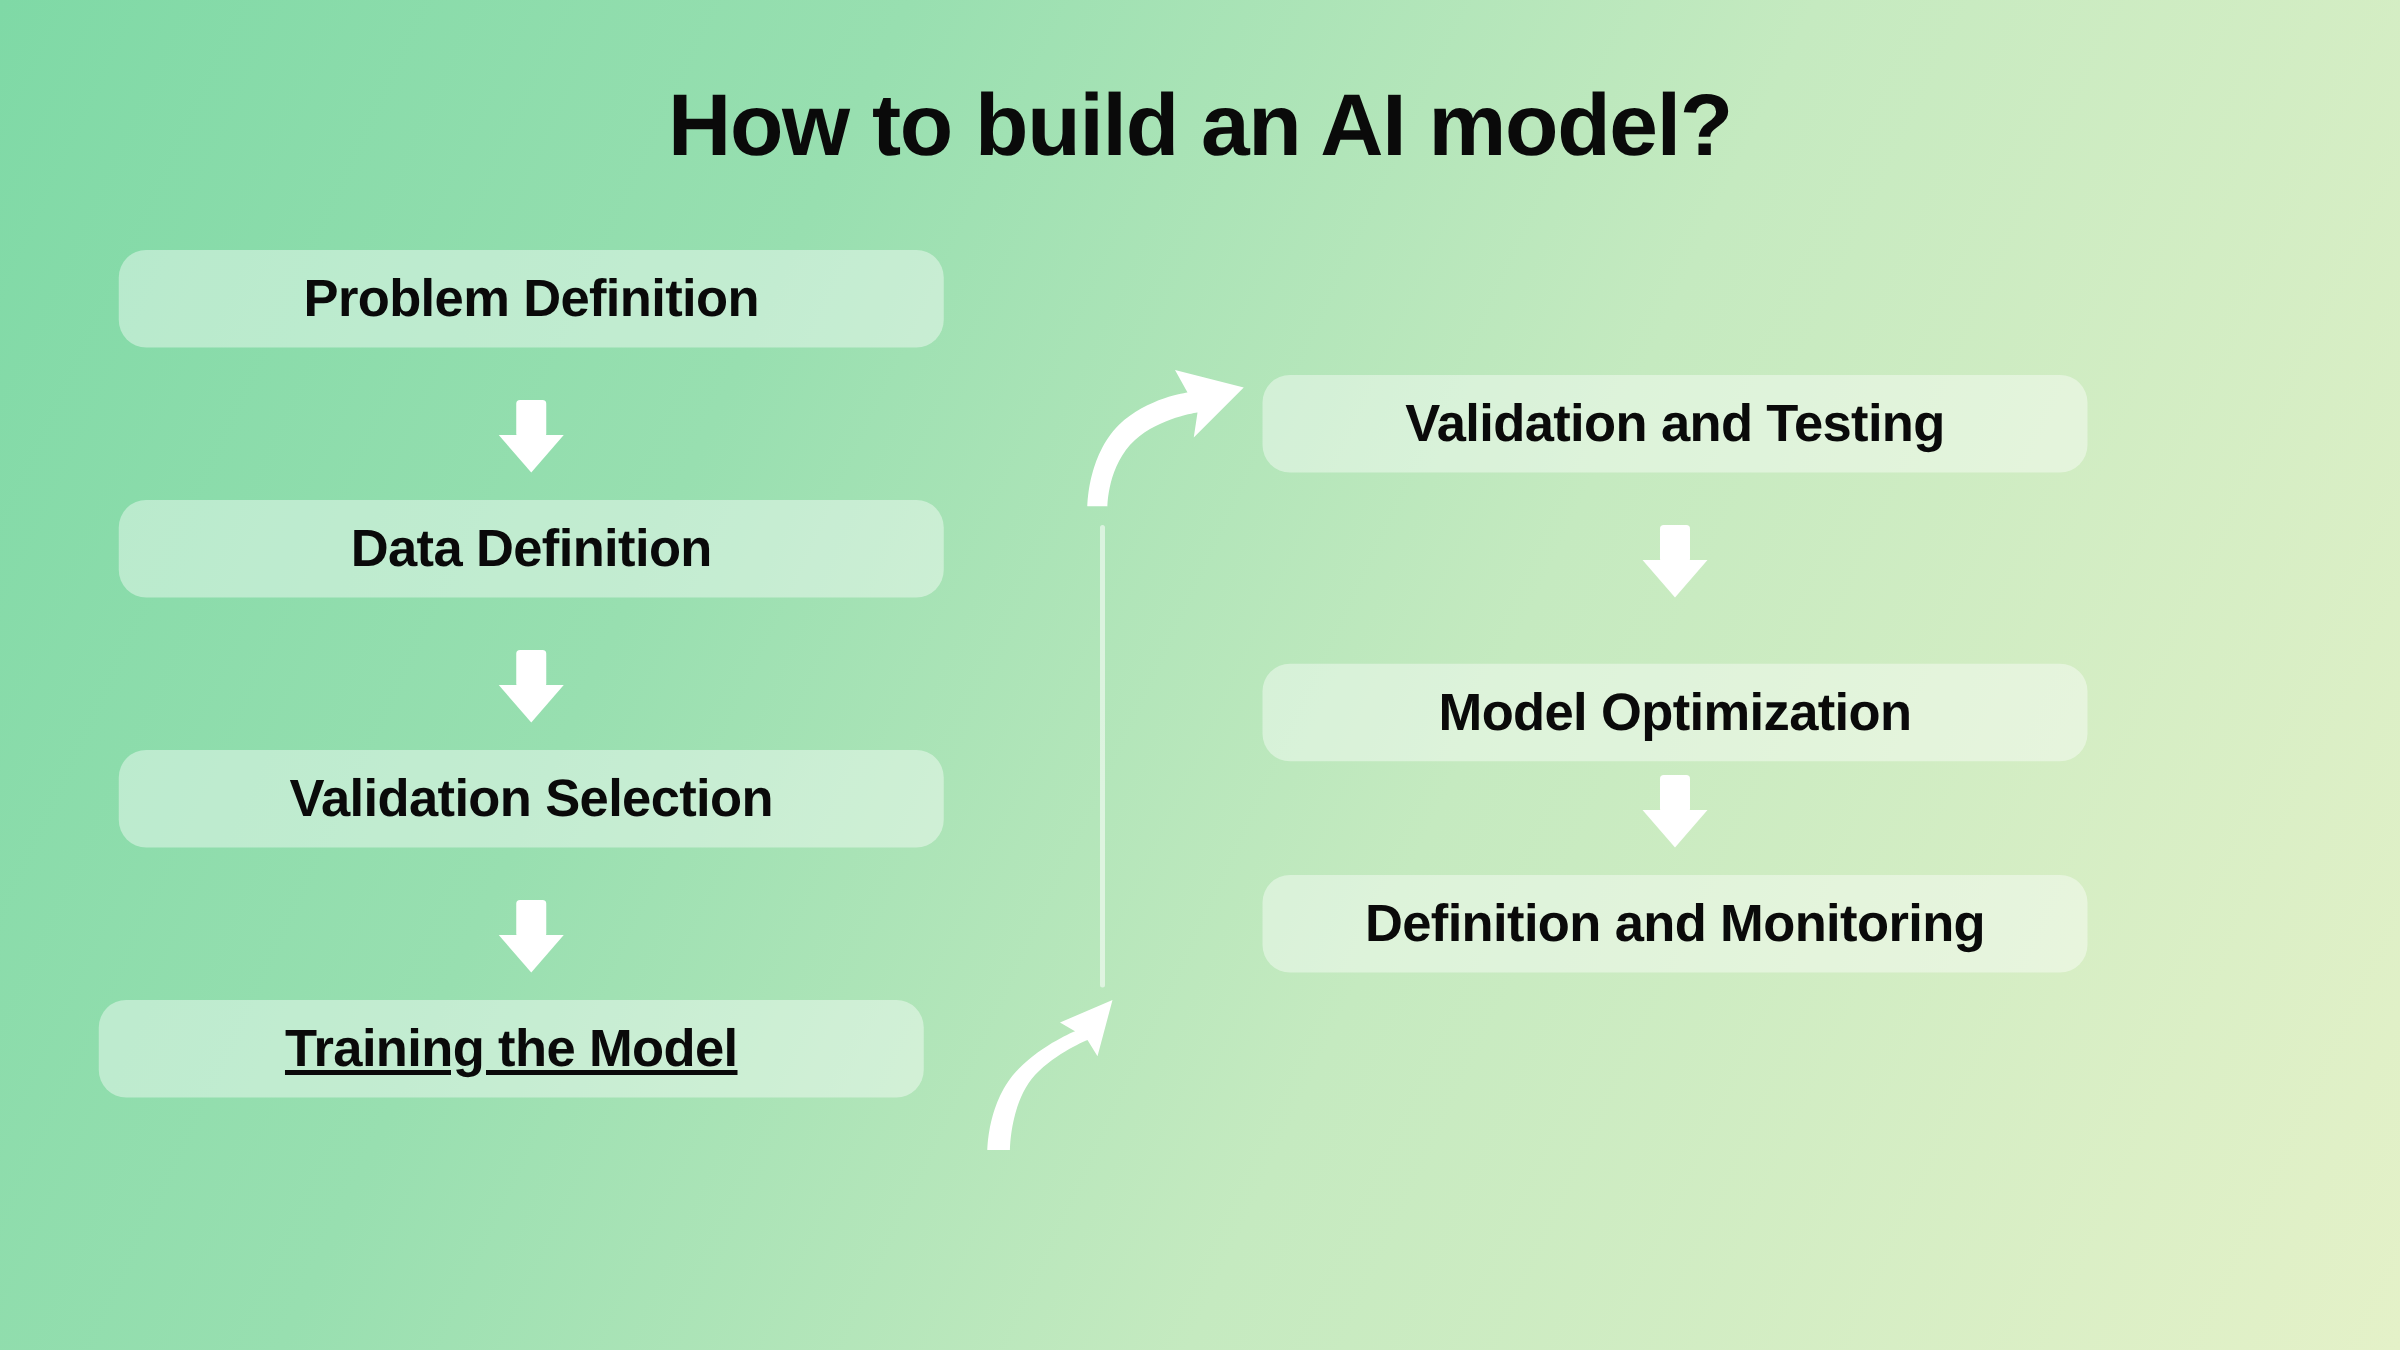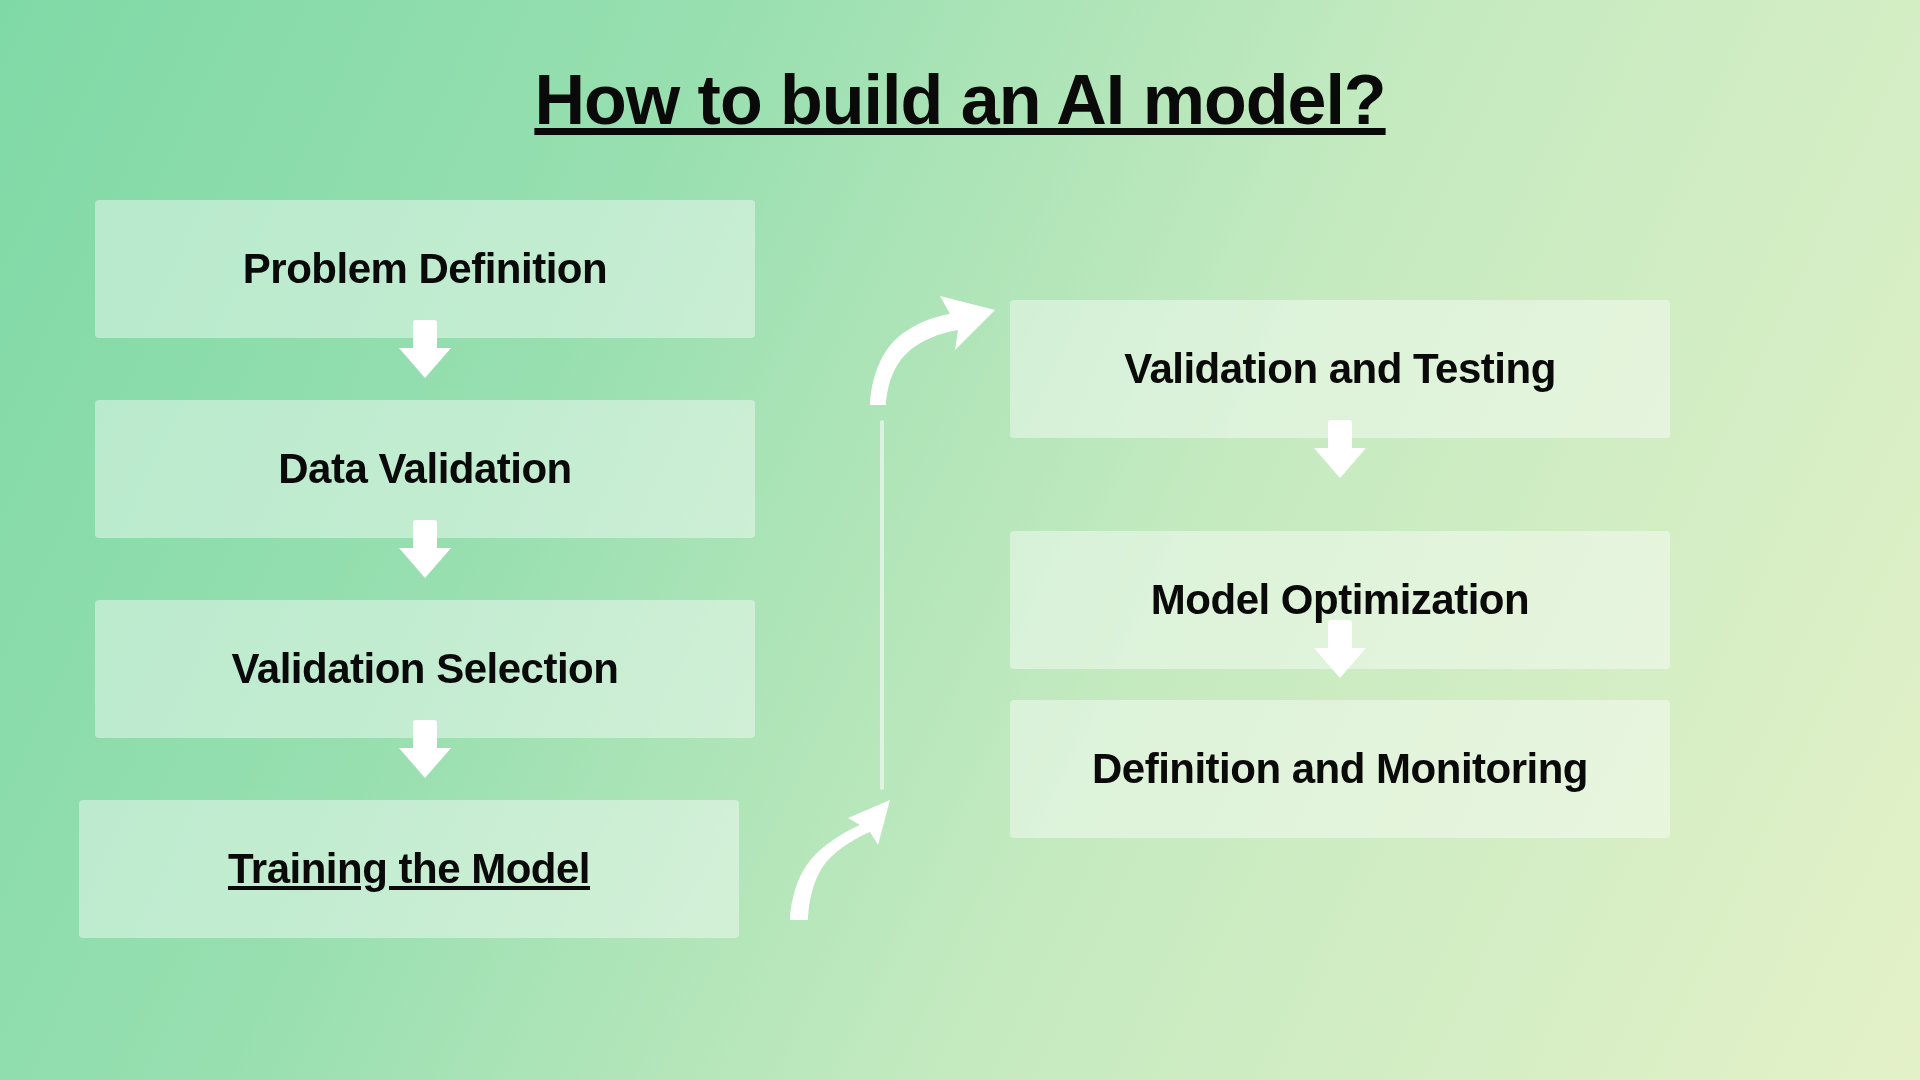--- a/index.html
+++ b/index.html
@@ -15,28 +15,27 @@
   .title {
     position: absolute;
     top: 60px;
     left: 0;
     width: 100%;
     text-align: center;
     font-size: 70px;
     font-weight: 900;
     color: #0a0a0a;
     letter-spacing: -1px;
-    text-decoration: underline;
   }
   .step {
     position: absolute;
     width: 660px;
-    height: 138px;
+    height: 78px;
     background: rgba(255,255,255,0.42);
-    border-radius: 4px;
+    border-radius: 22px;
     display: flex;
     align-items: center;
     justify-content: center;
     font-size: 42px;
     font-weight: 800;
     color: #0a0a0a;
     letter-spacing: -0.5px;
   }
   
   .l1 { left: 95px;  top: 200px; }
@@ -100,21 +99,21 @@
   .curve path { fill: #ffffff; }
   .c-top   { left: 840px; top: 290px; width: 160px; height: 120px; }
   .c-bot   { left: 780px; top: 800px; width: 120px; height: 130px; }
 </style>
 </head>
 <body>
 
 <div class="title">How to build an AI model?</div>
 
 <div class="step l1">Problem Definition</div>
-<div class="step l2">Data Validation</div>
+<div class="step l2">Data Definition</div>
 <div class="step l3">Validation Selection</div>
 <div class="step l4">Training the Model</div>
 
 <div class="step r1">Validation and Testing</div>
 <div class="step r2">Model Optimization</div>
 <div class="step r3">Definition and Monitoring</div>
 
 <div class="down-arrow al1">
     <div class="shaft"></div>
     <div class="head"></div>

